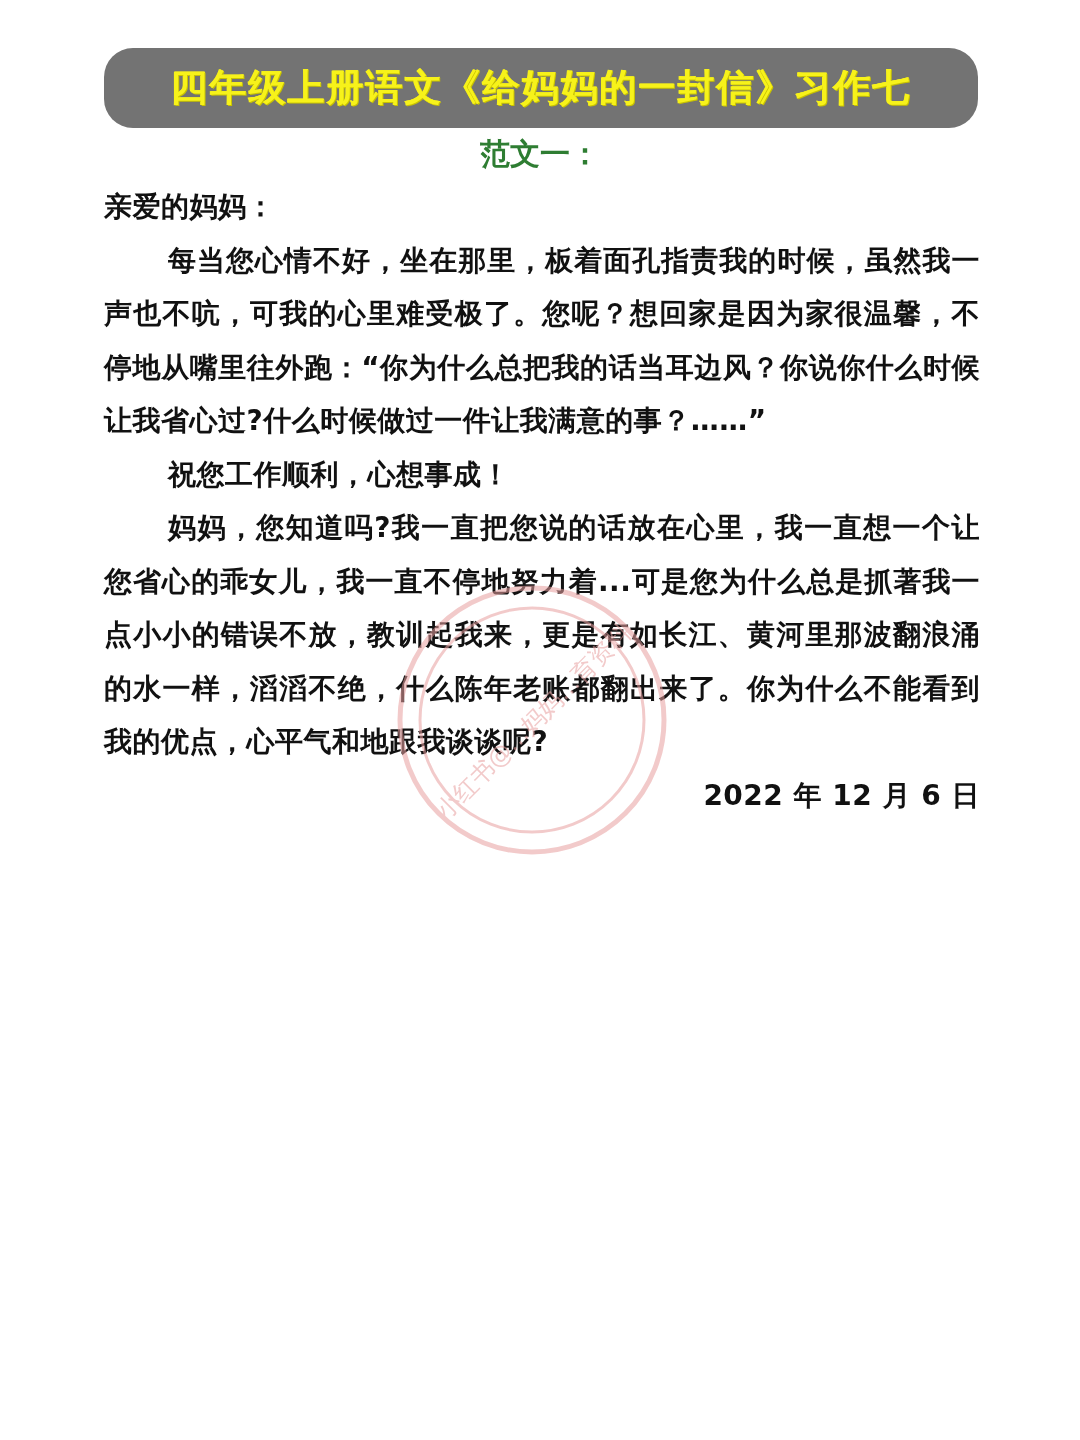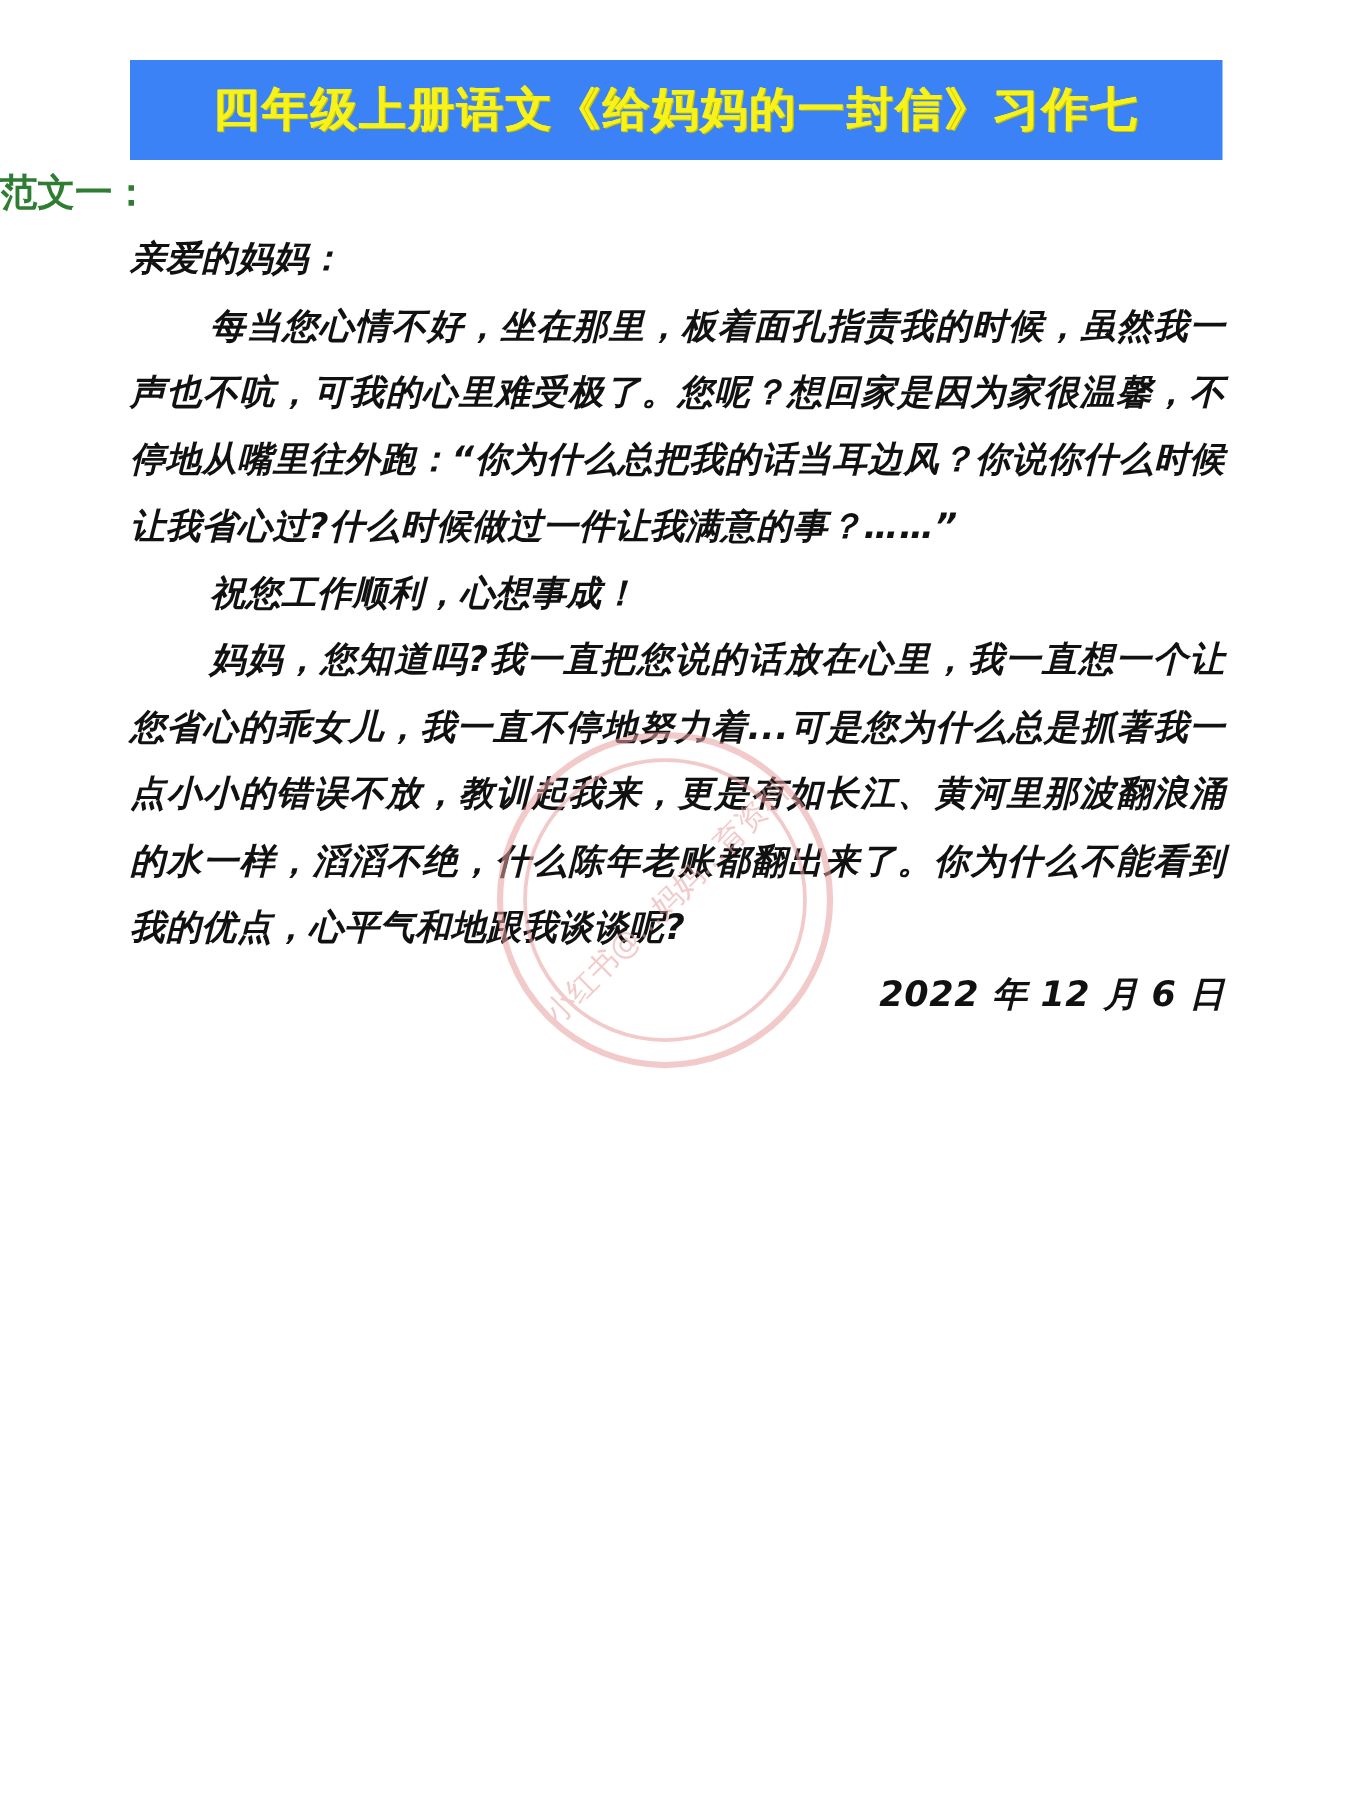--- a/index.html
+++ b/index.html
@@ -2,33 +2,33 @@
 <html><head>
 <meta charset="utf-8">
 <style>
   html, body { margin: 0; padding: 0; }
   body {
     width: 1080px; height: 1440px; background: #ffffff; position: relative; overflow: hidden;
     font-family: "DejaVu Sans", "Liberation Sans", sans-serif; color: #111;
   }
   .title-bar {
     position: absolute; left: 104px; top: 48px; width: 874px; height: 80px;
-    background: #3b82f6; display: flex; align-items: center; justify-content: center;
+    background: #737373; display: flex; align-items: center; justify-content: center; border-radius: 29px;
   }
   .title-text {
     color: #f7f21a; font-size: 37px; font-weight: bold; letter-spacing: 2px;
     text-shadow: 1px 1px 0 #c8c200, -0.5px 0 0 #f7f21a, 0.5px 0 0 #f7f21a;
   }
   .subtitle {
-    position: absolute; left: 0; width: 1080px; top: 134px; 
+    position: absolute; left: 0; width: 1080px; top: 134px; text-align: center;
     color: #2e7d32; font-size: 30px; font-weight: bold;
   }
   .letter {
     position: absolute; left: 104px; top: 180px; width: 876px;
-    font-size: 28px; line-height: 53.5px; font-weight: bold; letter-spacing: 0.5px; font-style: italic;
+    font-size: 28px; line-height: 53.5px; font-weight: bold; letter-spacing: 0.5px;
   }
   .letter p { margin: 0; text-align: justify; }
   .indent { text-indent: 64px; }
   .right { text-align: right !important; }
   .watermark {
     position: absolute; left: 392px; top: 580px; width: 280px; height: 280px;
     pointer-events: none; opacity: 0.55;
   }
 </style>
 </head>

